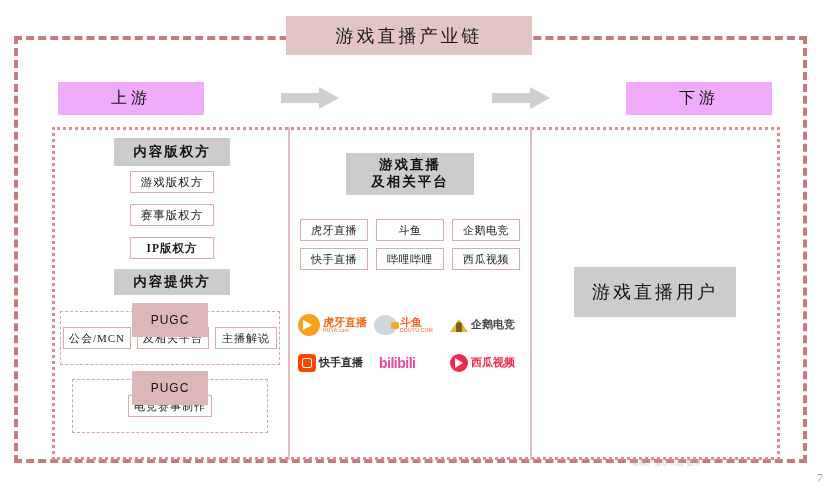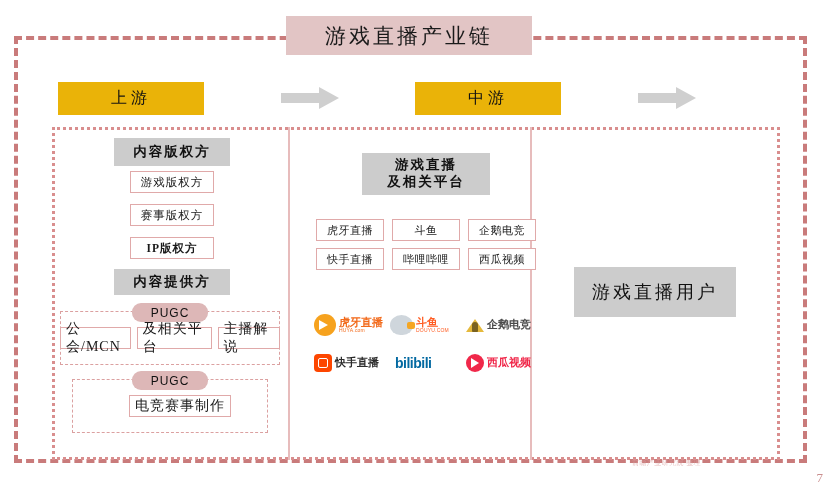--- a/index.html
+++ b/index.html
@@ -34,41 +34,41 @@
     top: 16px;
     width: 246px;
     height: 39px;
     background: #e2c5c5;
     display: flex;
     align-items: center;
     justify-content: center;
     z-index: 5;
   }
   .title-chip .title-text {
-    font-size: 21px;
+    font-size: 18px;
     letter-spacing: 3px;
     color: #1a1a1a;
     font-family: "Liberation Serif", "DejaVu Serif", serif;
   }
 
   
   .stage-row {
     position: absolute;
     left: 58px;
     top: 81px;
     width: 714px;
     height: 34px;
     display: flex;
     align-items: center;
     z-index: 4;
   }
   .stage-box {
     width: 146px;
     height: 33px;
-    background: #eab308;
+    background: #f0abfc;
     display: flex;
     align-items: center;
     justify-content: center;
     font-size: 16px;
     letter-spacing: 4px;
     color: #111;
   }
   .stage-spacer { flex: 1; }
   .arrow {
     width: 58px;
@@ -120,21 +120,21 @@
   .vdiv.one { left: 236px; }
   .vdiv.two { left: 478px; }
 
   .col {
     position: absolute;
     top: 0;
     height: 100%;
     box-sizing: border-box;
   }
   .col.upstream   { left: 0px;   width: 236px; }
-  .col.midstream  { left: 254px; width: 240px; }
+  .col.midstream  { left: 238px; width: 240px; }
   .col.downstream { left: 480px; width: 248px; }
 
   
   .gray-head {
     background: #cccccc;
     display: flex;
     align-items: center;
     justify-content: center;
     text-align: center;
     font-size: 13.5px;
@@ -178,44 +178,43 @@
     position: absolute;
     border: 1.6px dashed #dba0a0;
     box-sizing: border-box;
   }
   .pugc-group.g1 { left: 8px;  top: 184px; width: 220px; height: 54px; }
   .pugc-group.g2 { left: 20px; top: 252px; width: 196px; height: 54px; }
 
   .pugc-label {
     position: absolute;
     background: #ddb7b7;
-    height: 19px;
+    height: 34px;
     display: flex;
     align-items: center;
     justify-content: center;
     font-size: 12px;
     letter-spacing: 1px;
     color: #111;
     font-family: "Liberation Sans", sans-serif;
     z-index: 3;
-    border-radius: 9px;
   }
   .pugc-label.l1 { left: 80px; top: 176px; width: 76px; }
   .pugc-label.l2 { left: 80px; top: 244px; width: 76px; }
 
   .pugc-items {
     position: absolute;
     display: flex;
     justify-content: center;
     gap: 6px;
     z-index: 2;
   }
   .pugc-items.i1 { left: 8px; top: 200px; width: 220px; }
-  .pugc-items.i2 { left: 20px; top: 268px; width: 196px; padding-left: 10px; }
-  .pugc-items .chip { height: 22px; padding: 0 5px; font-size: 14px; }
+  .pugc-items.i2 { left: 20px; top: 268px; width: 196px; }
+  .pugc-items .chip { height: 22px; padding: 0 5px; font-size: 11px; }
   .pugc-items.i1 .chip { min-width: 62px; }
   .pugc-items.i2 .chip { min-width: 84px; }
 
   
   .mid-head {
     position: absolute;
     left: 56px; top: 26px;
     width: 128px; height: 42px;
   }
   .plat-grid {
@@ -394,27 +393,27 @@
 <div class="outer-frame"></div>
 
 <div class="stage-row">
   <div class="stage-box">上游</div>
   <div class="stage-spacer"></div>
   <div class="arrow">
     <div class="shaft"></div>
     <div class="head"></div>
   </div>
   <div class="stage-spacer"></div>
-  <div class="stage-box">中游</div>
   <div class="stage-spacer"></div>
   <div class="arrow">
     <div class="shaft"></div>
     <div class="head"></div>
   </div>
   <div class="stage-spacer"></div>
+  <div class="stage-box">下游</div>
 </div>
 
 <div class="body-area">
 
   <div class="dotted-wrap"></div>
   <div class="vdiv one"></div>
   <div class="vdiv two"></div>
 
   <div class="col upstream">
 
@@ -492,21 +491,21 @@
         <span class="logo-mark">
           <span class="mark-ks"></span>
         </span>
         <span class="logo-text" style="color:#2b2b2b;">快手直播</span>
       </div>
 
       <div class="logo-cell">
         <span class="logo-mark">
           <svg width="2" height="2" viewBox="0 0 2 2" aria-hidden="true"></svg>
         </span>
-        <span class="logo-text" style="color:#0369a1;font-size:14px;letter-spacing:-0.5px;">bilibili</span>
+        <span class="logo-text" style="color:#ec4899;font-size:14px;letter-spacing:-0.5px;">bilibili</span>
       </div>
 
       <div class="logo-cell">
         <span class="logo-mark">
           <span class="mark-xg"></span>
         </span>
         <span class="logo-text" style="color:#f0284a;">西瓜视频</span>
       </div>
 
     </div>

